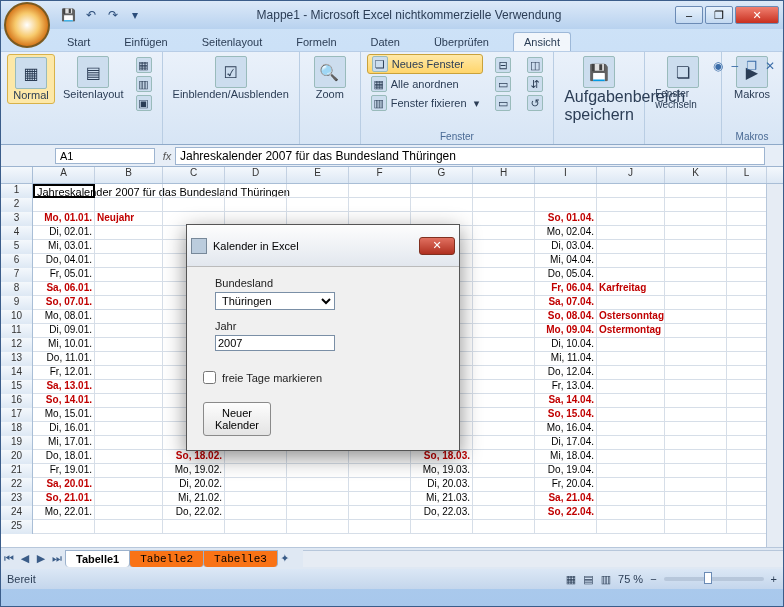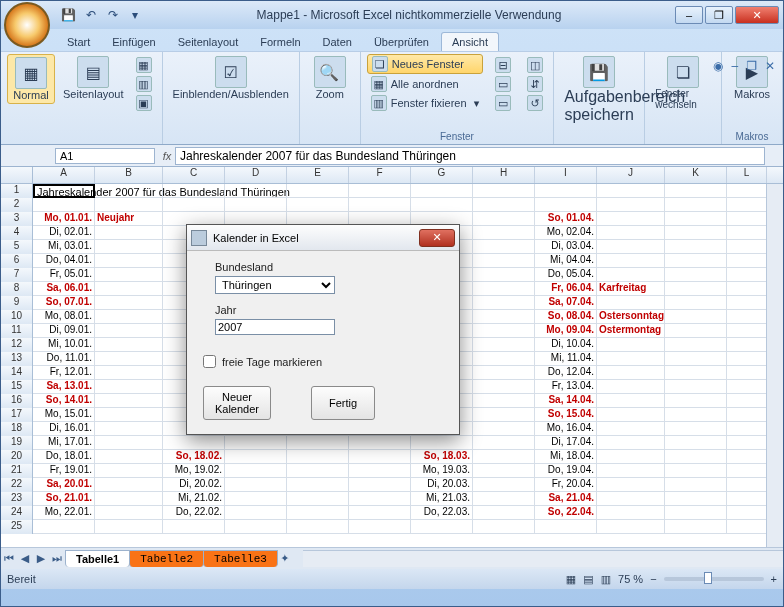--- a/index.html
+++ b/index.html
@@ -10,21 +10,21 @@
 .titlebar { height: 28px; display: flex; align-items: center; padding: 0 4px; background: linear-gradient(#dce9f8,#b8d2ef); position: relative; }
 .office-btn { position: absolute; left: 4px; top: 2px; width: 46px; height: 46px; border-radius: 50%; background: radial-gradient(#fff,#f7c96b 40%,#d77a1e 70%); border: 2px solid #7a5a20; z-index: 10; display:flex;align-items:center;justify-content:center;font-size:9px;color:#7a3; }
 .qat { margin-left: 56px; display: flex; gap: 6px; align-items: center; }
 .qat span { width:16px;height:16px; display:inline-flex;align-items:center;justify-content:center;font-size:12px;color:#2b4d7a; }
 .title-text { flex:1; text-align:center; font-size:12px; color:#2b3d55; }
 .win-btns { display:flex; gap:2px; }
 .win-btn { width:28px;height:18px;border:1px solid #6b8bb5;border-radius:2px;display:flex;align-items:center;justify-content:center;font-size:11px;background:linear-gradient(#e8f2fc,#c3d9f1); }
 .win-btn.close { background:linear-gradient(#f08070,#c83020); color:#fff; width:44px; }
 
 
-.tabs { display:flex; gap:2px; padding-left:56px; height:22px; align-items:flex-end; }
+.tabs { display:flex; gap:14px; padding-left:56px; height:22px; align-items:flex-end; }
 .tab { padding:3px 10px; font-size:11px; color:#2b3d55; border-radius:3px 3px 0 0; }
 .tab.selected { background:#f2f6fb; border:1px solid #9db8d8; border-bottom:none; font-weight:normal; }
 .help-btns { position:absolute; right:8px; top:30px; display:flex; gap:8px; color:#3a6ca8; font-size:12px; }
 
 
 .ribbon { height:94px; background:linear-gradient(#eaf1fa,#d7e5f5); border-top:1px solid #b8cde6; border-bottom:1px solid #8ea9c8; display:flex; }
 .group { border-right:1px solid #b9cde3; padding:2px 6px 0 6px; display:flex; flex-direction:column; justify-content:space-between; }
 .group-body { display:flex; gap:4px; align-items:flex-start; }
 .group-label { text-align:center; font-size:10px; color:#4a6a94; padding:2px 0; }
 .rbtn { display:flex; flex-direction:column; align-items:center; padding:2px 4px; font-size:11px; color:#2b3d55; border-radius:3px; min-width:48px; }
@@ -61,21 +61,21 @@
 .sheetbar { display:flex; height:22px; align-items:center; background:#dfe8f3; border-top:1px solid #b7c7db; font-size:11px; }
 .navbtn { width:16px; text-align:center; color:#3a5c88; }
 .sheettab { padding:2px 10px; background:#fff; border:1px solid #9cb2cd; border-bottom:none; border-radius:0 0 4px 4px; margin-right:-1px; }
 .sheettab.inactive { background:#f97316;font-family:Liberation Mono, monospace; }
 .status { height:20px; background:linear-gradient(#dbe7f5,#c4d6ec); display:flex; align-items:center; font-size:11px; color:#2b3d55; padding:0 6px; gap:7px; }
 .zoom-slider { width:100px; height:4px; background:#b7c7db; position:relative; border-radius:2px; }
 .zoom-thumb { position:absolute; width:8px; height:12px; background:#fff; border:1px solid #6b8bb5; top:-5px; left:40px; }
 
 
 .dialog { position:absolute; left:186px; top:224px; width:274px; background:#f0f0f0; border:1px solid #555; box-shadow:0 6px 20px rgba(0,0,0,.45); }
-.dialog .dtitle { height:26px; background:linear-gradient(#fdfdfd,#e2e7ee); display:flex; align-items:center; padding:0 4px; font-size:11px; border-bottom:1px solid #bbb; }
+.dialog .dtitle { height:42px; background:linear-gradient(#fdfdfd,#e2e7ee); display:flex; align-items:center; padding:0 4px; font-size:11px; border-bottom:1px solid #bbb; }
 .dialog .dtitle .dx { margin-left:auto; width:36px;height:18px;background:linear-gradient(#e07060,#b03020);color:#fff;border:1px solid #803020;border-radius:3px;display:flex;align-items:center;justify-content:center;font-size:11px; }
 .dialog .dbody { padding:10px 16px 14px 16px; font-size:11px; color:#222; }
 .dialog label { display:block; margin-bottom:3px;padding-left:12px; }
 .dialog select,.dialog input[type=text] { width:120px; font-size:11px; padding:1px 2px; border:1px solid #7a8fa6; background:#fff; margin-bottom:10px;margin-left:12px; }
 .dialog .checkbox { display:flex; align-items:center; gap:6px; margin:10px 0 18px 0; }
 .dialog .dbtns { display:flex; gap:40px; }
 .dialog button { font-size:11px; padding:4px 8px; min-width:64px; background:linear-gradient(#fdfdfd,#e4e4e4); border:1px solid #8a8a8a; border-radius:3px; }
 </style>
 </head>
 <body>
@@ -665,16 +665,15 @@
     <label>Bundesland</label>
     <select><option>Thüringen</option></select>
     <label>Jahr</label>
     <input type="text" value="2007" style="">
     <div class="checkbox">
       <input type="checkbox" style="">
       <span>freie Tage markieren</span>
     </div>
     <div class="dbtns">
       <button style="white-space:normal;width:68px;line-height:1.1">Neuer Kalender</button>
-      <button>Fertig</button>
     </div>
   </div>
 </div>
 
 </body></html>

